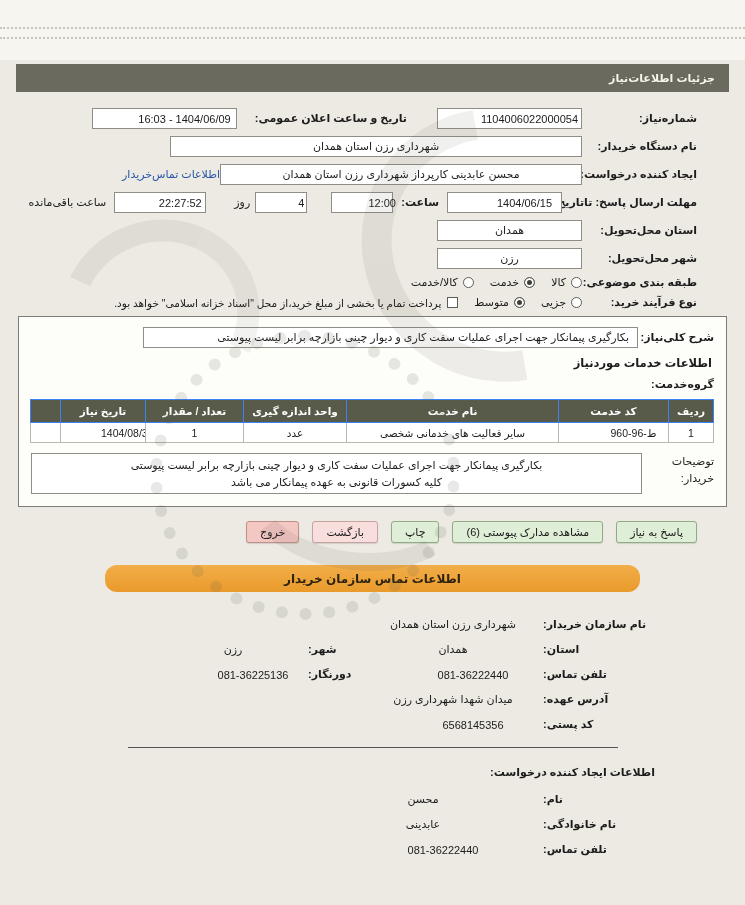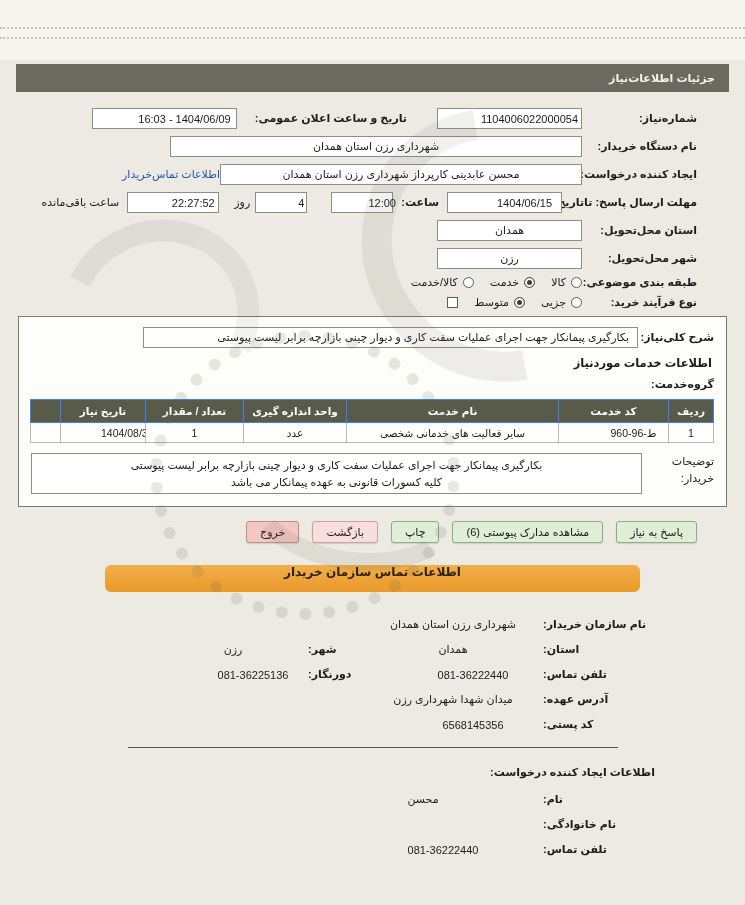--- a/index.html
+++ b/index.html
@@ -88,21 +88,21 @@
   }
   .btn-green { background: #dfeed6; border: 1px solid #8fac83; }
   .btn-pink  { background: #f8dedc; border: 1px solid #c9a29e; }
   .btn-red   { background: #f3c7c2; border: 1px solid #c08f88; }
 
   
   .orange-bar {
     width: 535px; height: 27px; margin: 22px auto 0 auto;
     background: linear-gradient(180deg, #f2ae49, #e99a2b);
     color: #2e2410; font-weight: bold; font-size: 12px;
-    display: flex; align-items: flex-start; justify-content: center; border-radius: 6px;
+    display: flex; align-items: center; justify-content: center; border-radius: 12px;
   }
   .contact { margin-top: 26px; }
   .c-row { display: flex; align-items: center; padding-right: 90px; margin-bottom: 12px; }
   .c-label  { font-weight: bold; width: 112px; text-align: left; white-space: nowrap; flex: 0 0 auto; }
   .c-value  { width: 180px; text-align: center; white-space: nowrap; flex: 0 0 auto; }
   .c-label2 { font-weight: bold; width: 55px; text-align: left; white-space: nowrap; flex: 0 0 auto; }
   .c-value2 { width: 150px; text-align: center; white-space: nowrap; flex: 0 0 auto; }
   .c-value-wide { width: 240px; text-align: center; white-space: nowrap; flex: 0 0 auto; }
   .sep { width: 490px; border: none; border-top: 1px solid #55544e; margin: 16px auto 18px auto; }
   .c-header { font-weight: bold; padding-right: 90px; margin-bottom: 14px; }
@@ -164,21 +164,21 @@
     <span class="link">اطلاعات تماس‌خریدار</span>
   </div>
 
   <div class="row">
     <span class="lbl w135">مهلت ارسال پاسخ: تاتاریخ:</span>
     <div class="input num iw115">1404/06/15</div>
     <span class="lbl inline-lbl">ساعت:</span>
     <div class="input num iw62">12:00</div>
     <div class="input num iw52" style="margin-right:24px;">4</div>
     <span class="inline-lbl" style="margin:0 5px;">روز</span>
-    <div class="input num iw92" style="margin-right:10px;">22:27:52</div>
+    <div class="input num iw92" style="margin-right:23px;">22:27:52</div>
     <span class="inline-lbl">ساعت باقی‌مانده</span>
   </div>
 
   <div class="row">
     <span class="lbl w115">استان محل‌تحویل:</span>
     <div class="input iw145">همدان</div>
   </div>
 
   <div class="row">
     <span class="lbl w115">شهر محل‌تحویل:</span>
@@ -195,20 +195,21 @@
     <span class="optlbl">کالا/خدمت</span>
   </div>
 
   <div class="row">
     <span class="lbl w115">نوع فرآیند خرید:</span>
     <span class="radio"></span>
     <span class="optlbl">جزیی</span>
     <span class="radio checked"></span>
     <span class="optlbl">متوسط</span>
     <span class="checkbox"></span>
+    <span class="cb-text">پرداخت تمام یا بخشی از مبلغ خرید،از محل "اسناد خزانه اسلامی" خواهد بود.</span>
   </div>
 
 </div>
 
 <div class="panel">
 
   <div class="row">
     <span class="lblp">شرح کلی‌نیاز:</span>
     <div class="input alignr iw495">بکارگیری پیمانکار جهت اجرای عملیات سفت کاری و دیوار چینی بازارچه برابر لیست پیوستی</div>
   </div>
@@ -310,20 +311,21 @@
 
   <div class="c-header">اطلاعات ایجاد کننده درخواست:</div>
 
   <div class="c-row">
     <span class="c-label">نام:</span>
     <span class="c-value-wide">محسن</span>
   </div>
 
   <div class="c-row">
     <span class="c-label">نام خانوادگی:</span>
+    <span class="c-value-wide">عابدینی</span>
   </div>
 
   <div class="c-row">
     <span class="c-label">تلفن تماس:</span>
     <span class="c-value-wide num">081-36222440</span>
   </div>
 
 </div>
 
 <div class="watermark">

